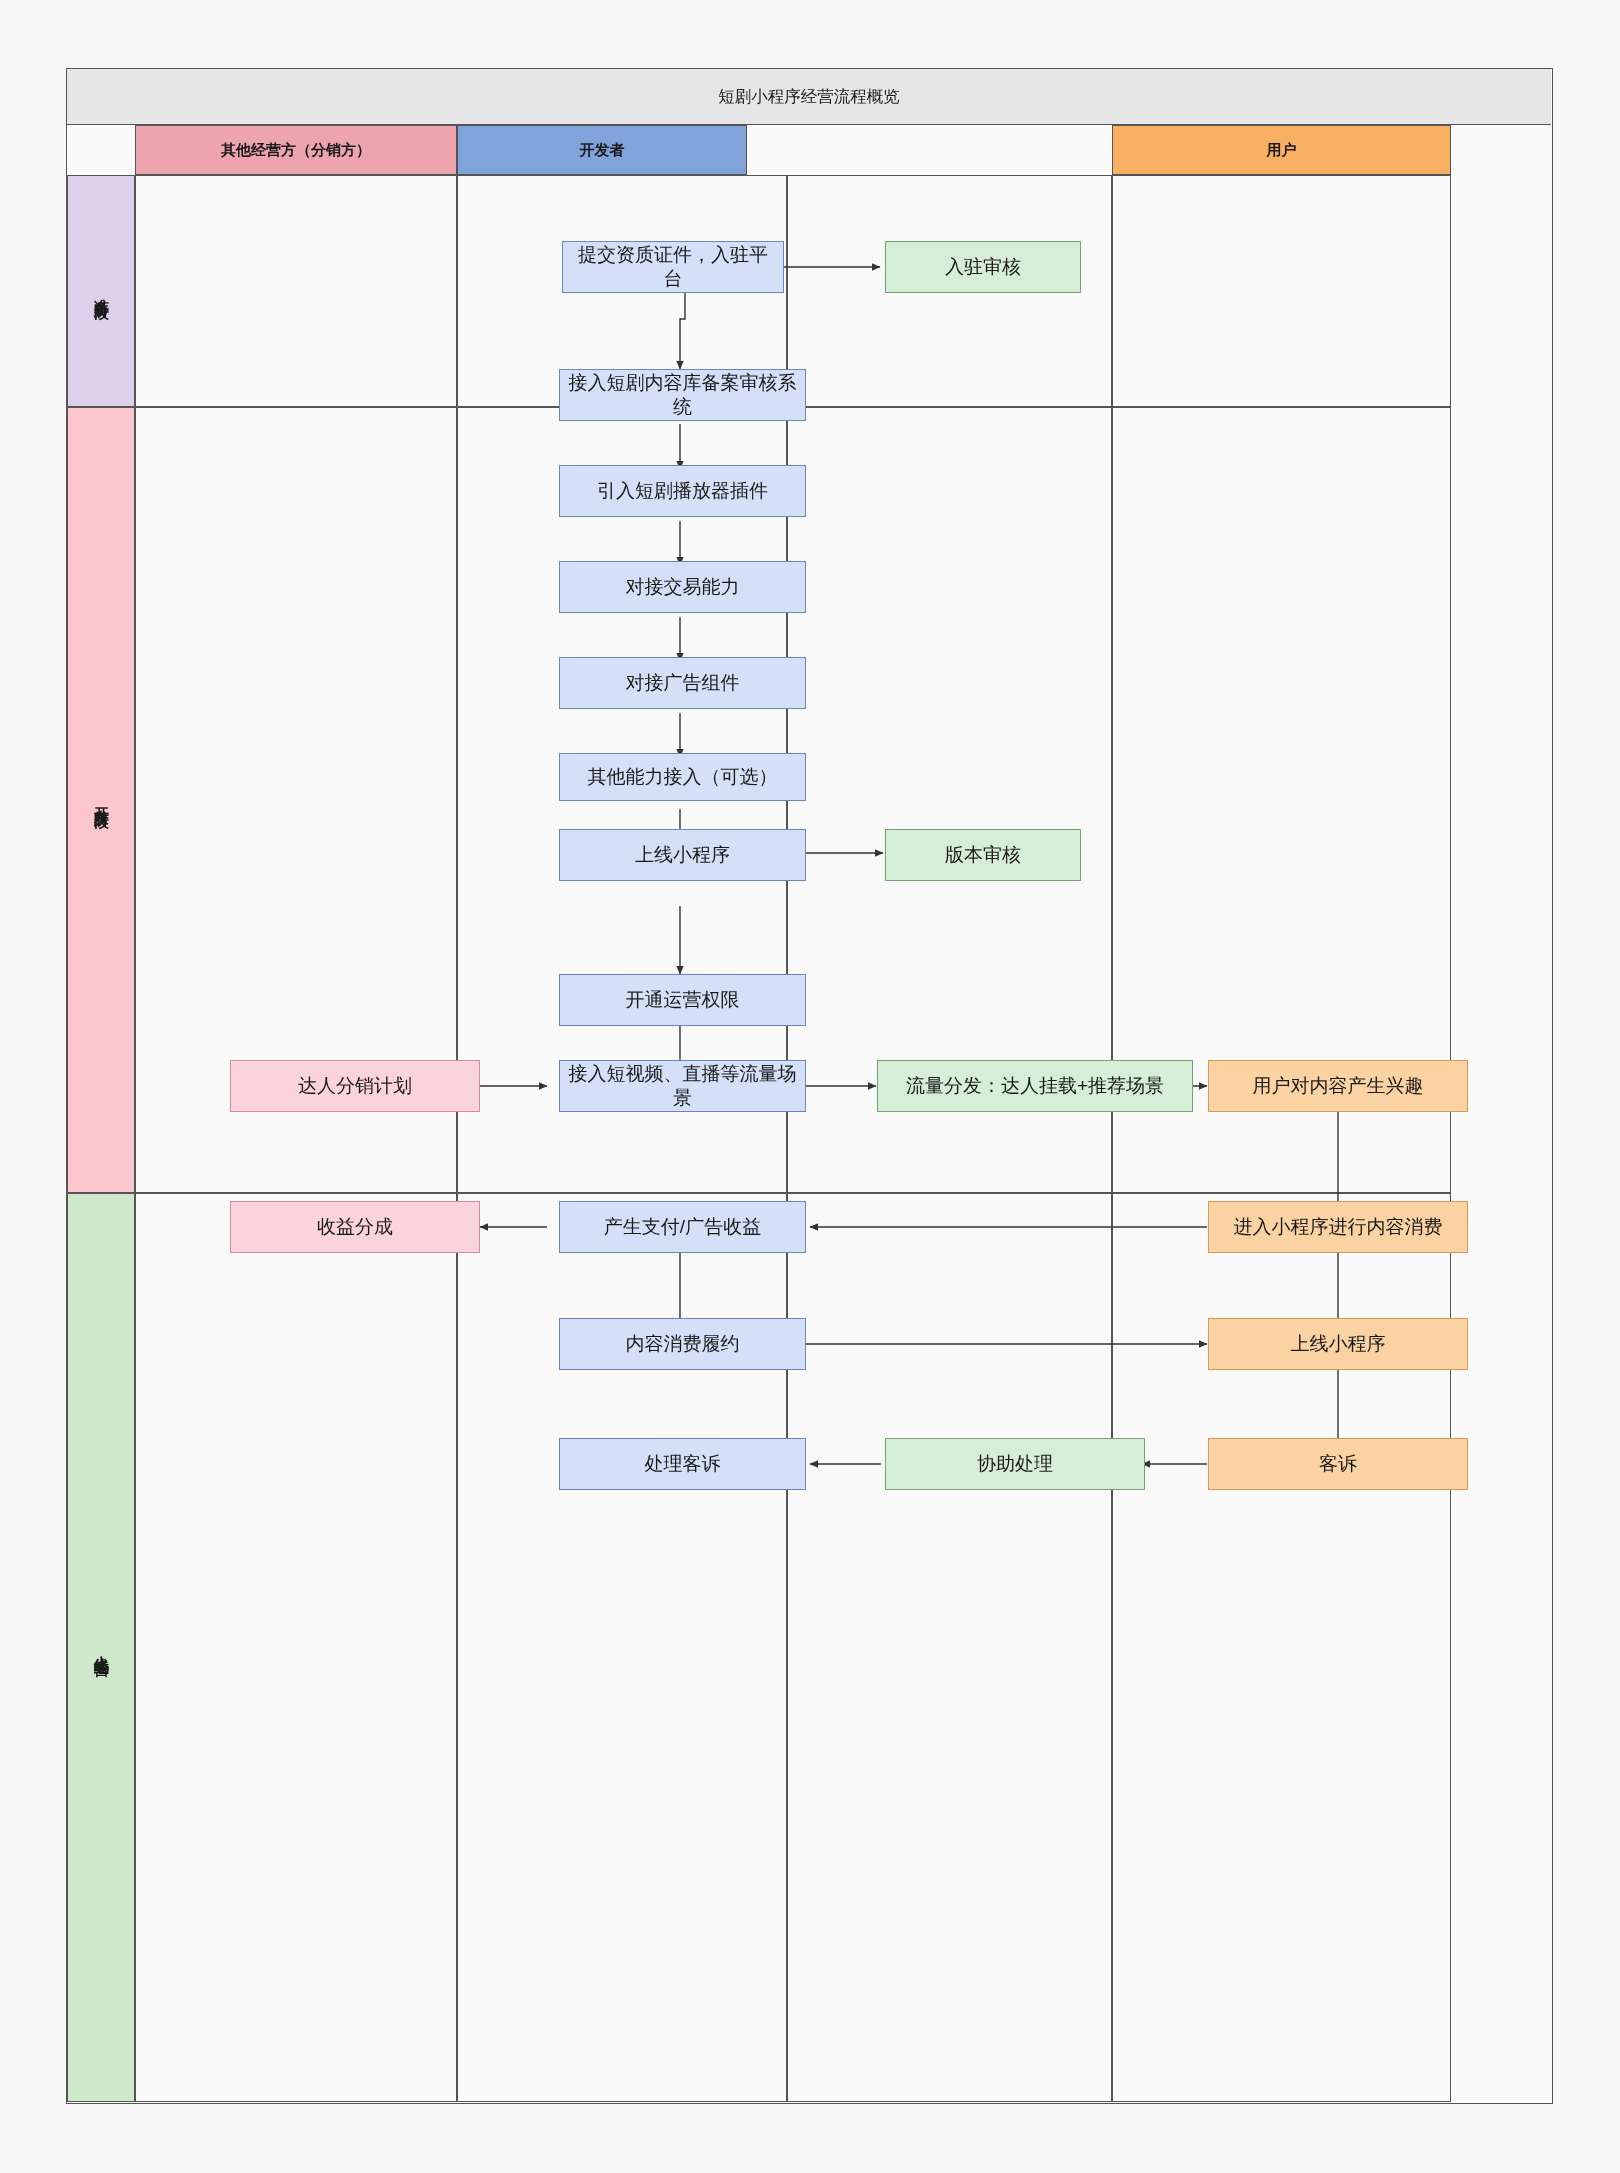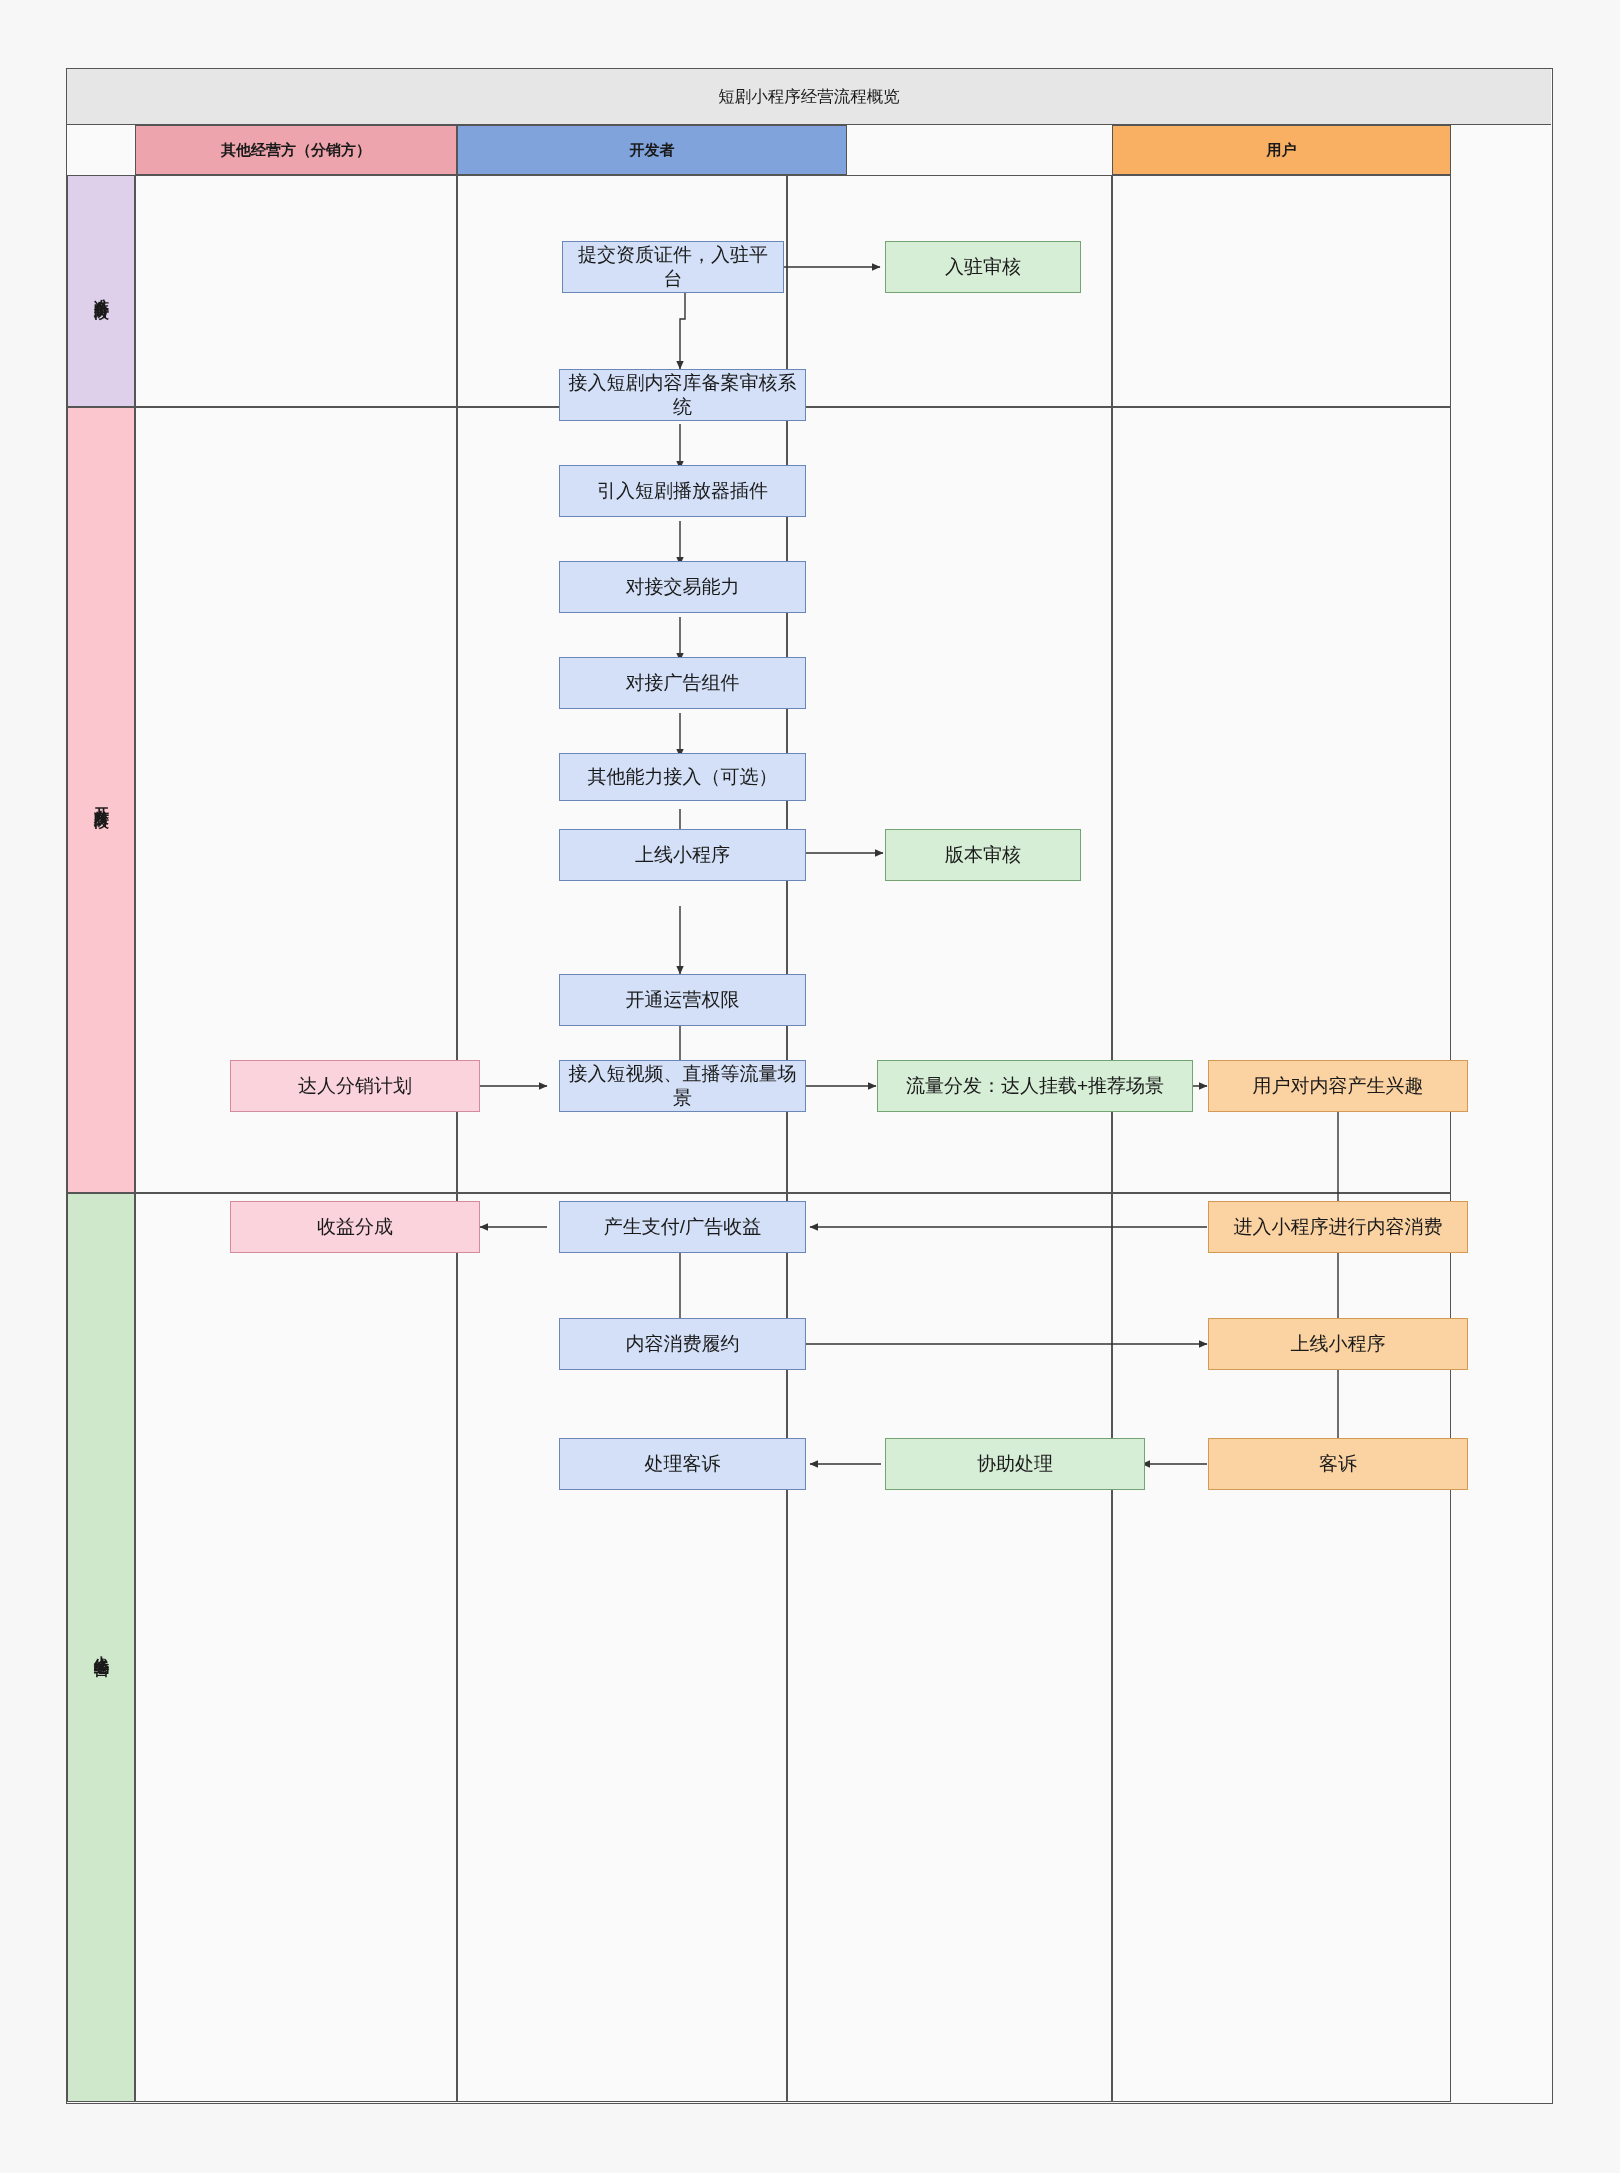--- a/index.html
+++ b/index.html
@@ -111,21 +111,21 @@
 <body>
 
 <div id="root">
   <div class="diagram">
 
     <div class="title-bar">短剧小程序经营流程概览</div>
 
     <div class="col-head" style="left:68px; top:56px; width:322px; background:#eda4ac;">
       <span>其他经营方（分销方）</span>
     </div>
-    <div class="col-head" style="left:390px; top:56px; width:390px; background:#7fa3da;">
+    <div class="col-head" style="left:390px; top:56px; width:290px; background:#7fa3da;">
       <span>开发者</span>
     </div>
     <div class="col-head" style="left:1045px; top:56px; width:339px; background:#f9b063;">
       <span>用户</span>
     </div>
 
     <div class="lane-label" style="top:106px; height:232px; background:#ded0ea;">
       <span>准备阶段</span>
     </div>
     <div class="lane-label" style="top:338px; height:786px; background:#fbc6cd;">

